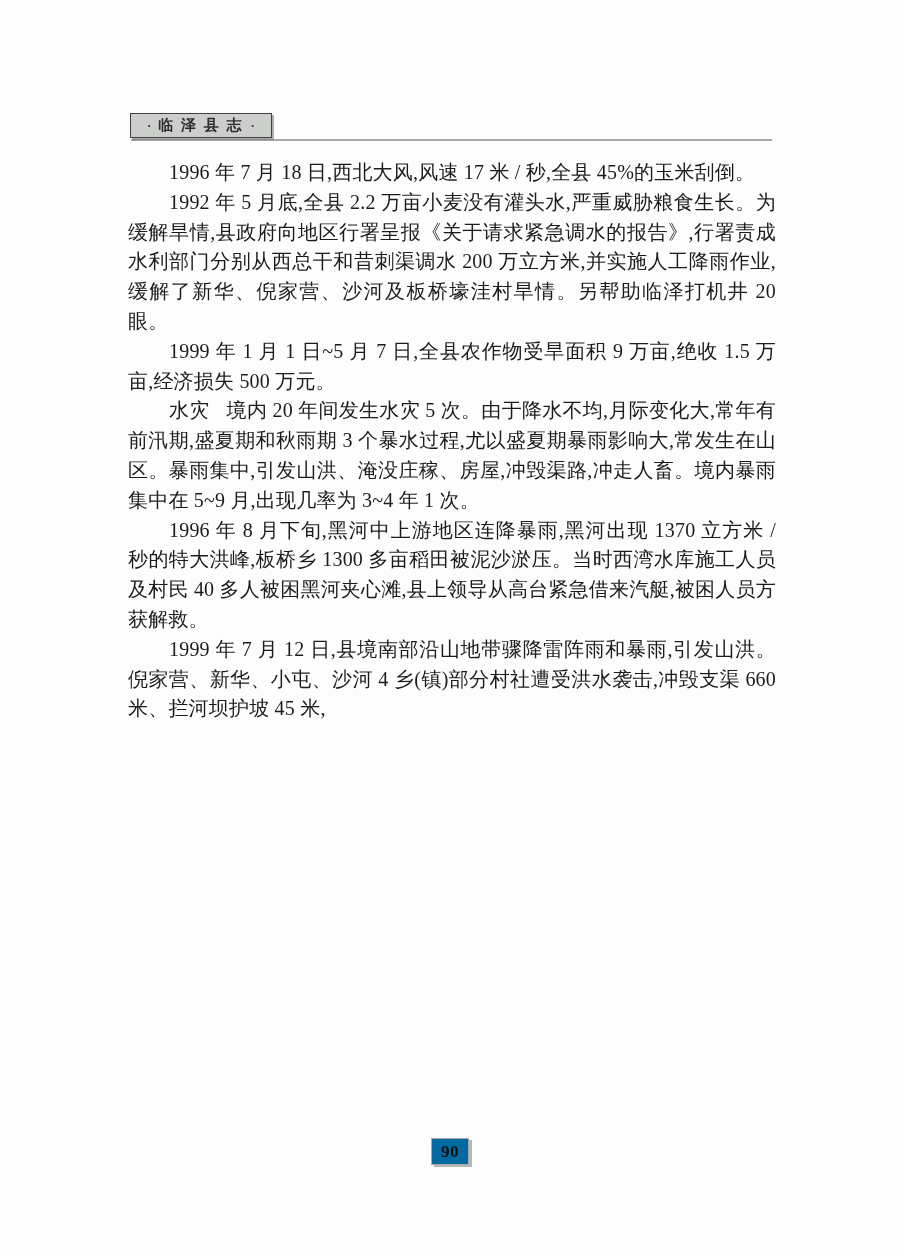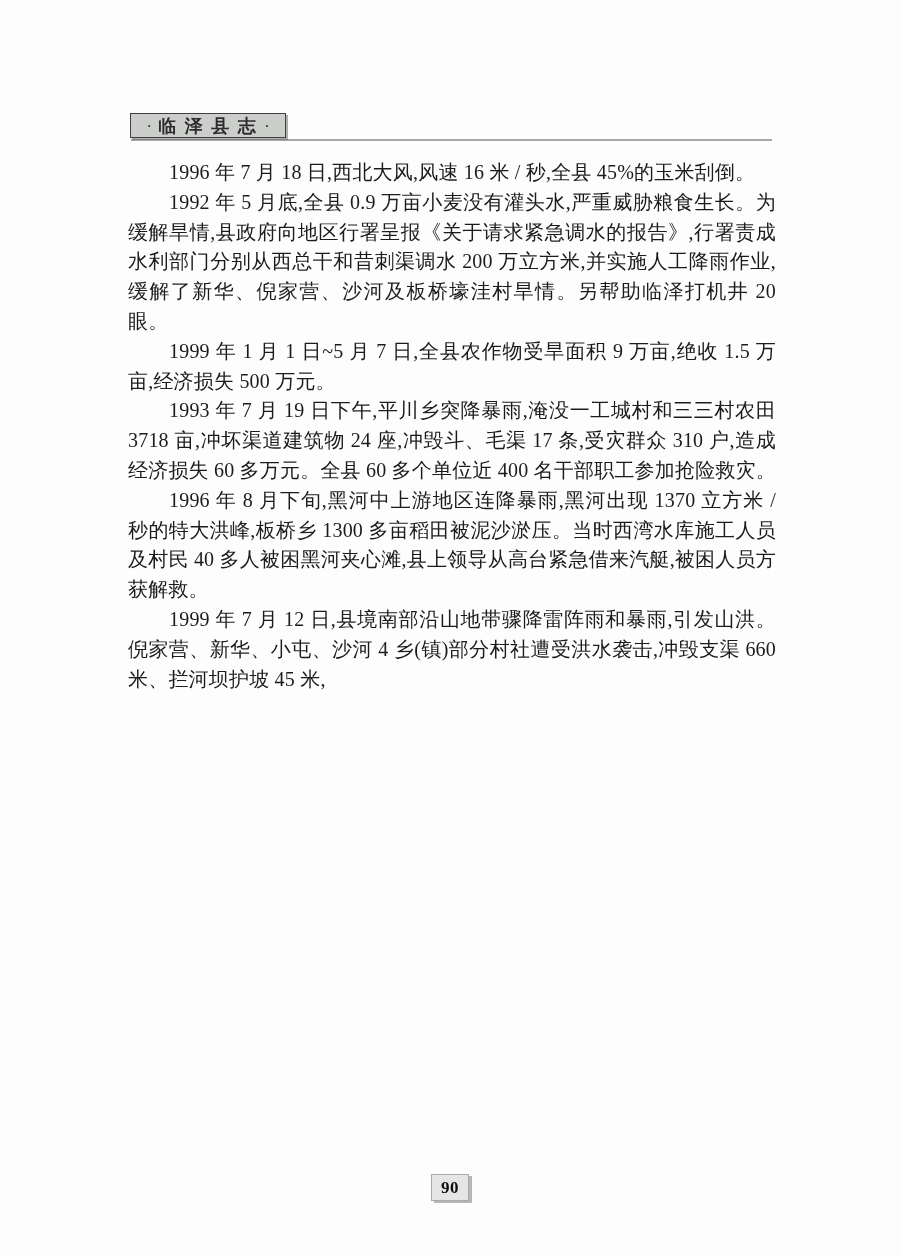--- a/index.html
+++ b/index.html
@@ -37,21 +37,21 @@
     z-index: 2;
     box-sizing: border-box;
   }
   .hdot {
     font-size: 13px;
     color: #333;
     font-weight: bold;
     margin: 0 7px;
   }
   .htitle {
-    font-size: 18px;
+    font-size: 15px;
     font-weight: bold;
     color: #2c2c2c;
     letter-spacing: 2px;
     white-space: pre;
     text-align: center;
   }
   
   .body-text {
     position: absolute;
     left: 128px;
@@ -66,24 +66,24 @@
     margin: 0;
     text-indent: 2.05em;
   }
   .lead {
     margin-right: 0.85em;
   }
   
   .page-number-box {
     position: absolute;
     left: 431px;
-    top: 1174px;
+    top: 1138px;
     width: 38px;
     height: 27px;
-    background: #e5e5e5;
+    background: #0369a1;
     border: 1px solid #aaaaaa;
     box-shadow: 3px 2px 0 rgba(125, 125, 125, 0.55);
     display: flex;
     align-items: center;
     justify-content: center;
     box-sizing: border-box;
   }
   .page-number-box span {
     font-size: 17px;
     font-weight: bold;
@@ -98,24 +98,24 @@
 
   <div class="header-rule"></div>
 
   <div class="header-box">
     <span class="hdot">·</span>
     <span class="htitle">临 泽 县 志</span>
     <span class="hdot">·</span>
   </div>
 
   <main class="body-text">
-      <p><span>1996 年 7 月 18 日,西北大风,风速 16 米 / 秒,全县 45%的玉米刮倒。</span></p>
-      <p><span>1992 年 5 月底,全县 0.9 万亩小麦没有灌头水,严重威胁粮食生长。为缓解旱情,县政府向地区行署呈报《关于请求紧急调水的报告》,行署责成水利部门分别从西总干和昔刺渠调水 200 万立方米,并实施人工降雨作业,缓解了新华、倪家营、沙河及板桥壕洼村旱情。另帮助临泽打机井 20 眼。</span></p>
+      <p><span>1996 年 7 月 18 日,西北大风,风速 17 米 / 秒,全县 45%的玉米刮倒。</span></p>
+      <p><span>1992 年 5 月底,全县 2.2 万亩小麦没有灌头水,严重威胁粮食生长。为缓解旱情,县政府向地区行署呈报《关于请求紧急调水的报告》,行署责成水利部门分别从西总干和昔刺渠调水 200 万立方米,并实施人工降雨作业,缓解了新华、倪家营、沙河及板桥壕洼村旱情。另帮助临泽打机井 20 眼。</span></p>
       <p><span>1999 年 1 月 1 日~5 月 7 日,全县农作物受旱面积 9 万亩,绝收 1.5 万亩,经济损失 500 万元。</span></p>
-      <p><span>1993 年 7 月 19 日下午,平川乡突降暴雨,淹没一工城村和三三村农田 3718 亩,冲坏渠道建筑物 24 座,冲毁斗、毛渠 17 条,受灾群众 310 户,造成经济损失 60 多万元。全县 60 多个单位近 400 名干部职工参加抢险救灾。</span></p>
+      <p><span class="lead">水灾</span><span>境内 20 年间发生水灾 5 次。由于降水不均,月际变化大,常年有前汛期,盛夏期和秋雨期 3 个暴水过程,尤以盛夏期暴雨影响大,常发生在山区。暴雨集中,引发山洪、淹没庄稼、房屋,冲毁渠路,冲走人畜。境内暴雨集中在 5~9 月,出现几率为 3~4 年 1 次。</span></p>
       <p><span>1996 年 8 月下旬,黑河中上游地区连降暴雨,黑河出现 1370 立方米 / 秒的特大洪峰,板桥乡 1300 多亩稻田被泥沙淤压。当时西湾水库施工人员及村民 40 多人被困黑河夹心滩,县上领导从高台紧急借来汽艇,被困人员方获解救。</span></p>
       <p><span>1999 年 7 月 12 日,县境南部沿山地带骤降雷阵雨和暴雨,引发山洪。倪家营、新华、小屯、沙河 4 乡(镇)部分村社遭受洪水袭击,冲毁支渠 660 米、拦河坝护坡 45 米,</span></p>
     </main>
 
   <div class="page-number-box">
     <span>90</span>
   </div>
 
 </div>
 

